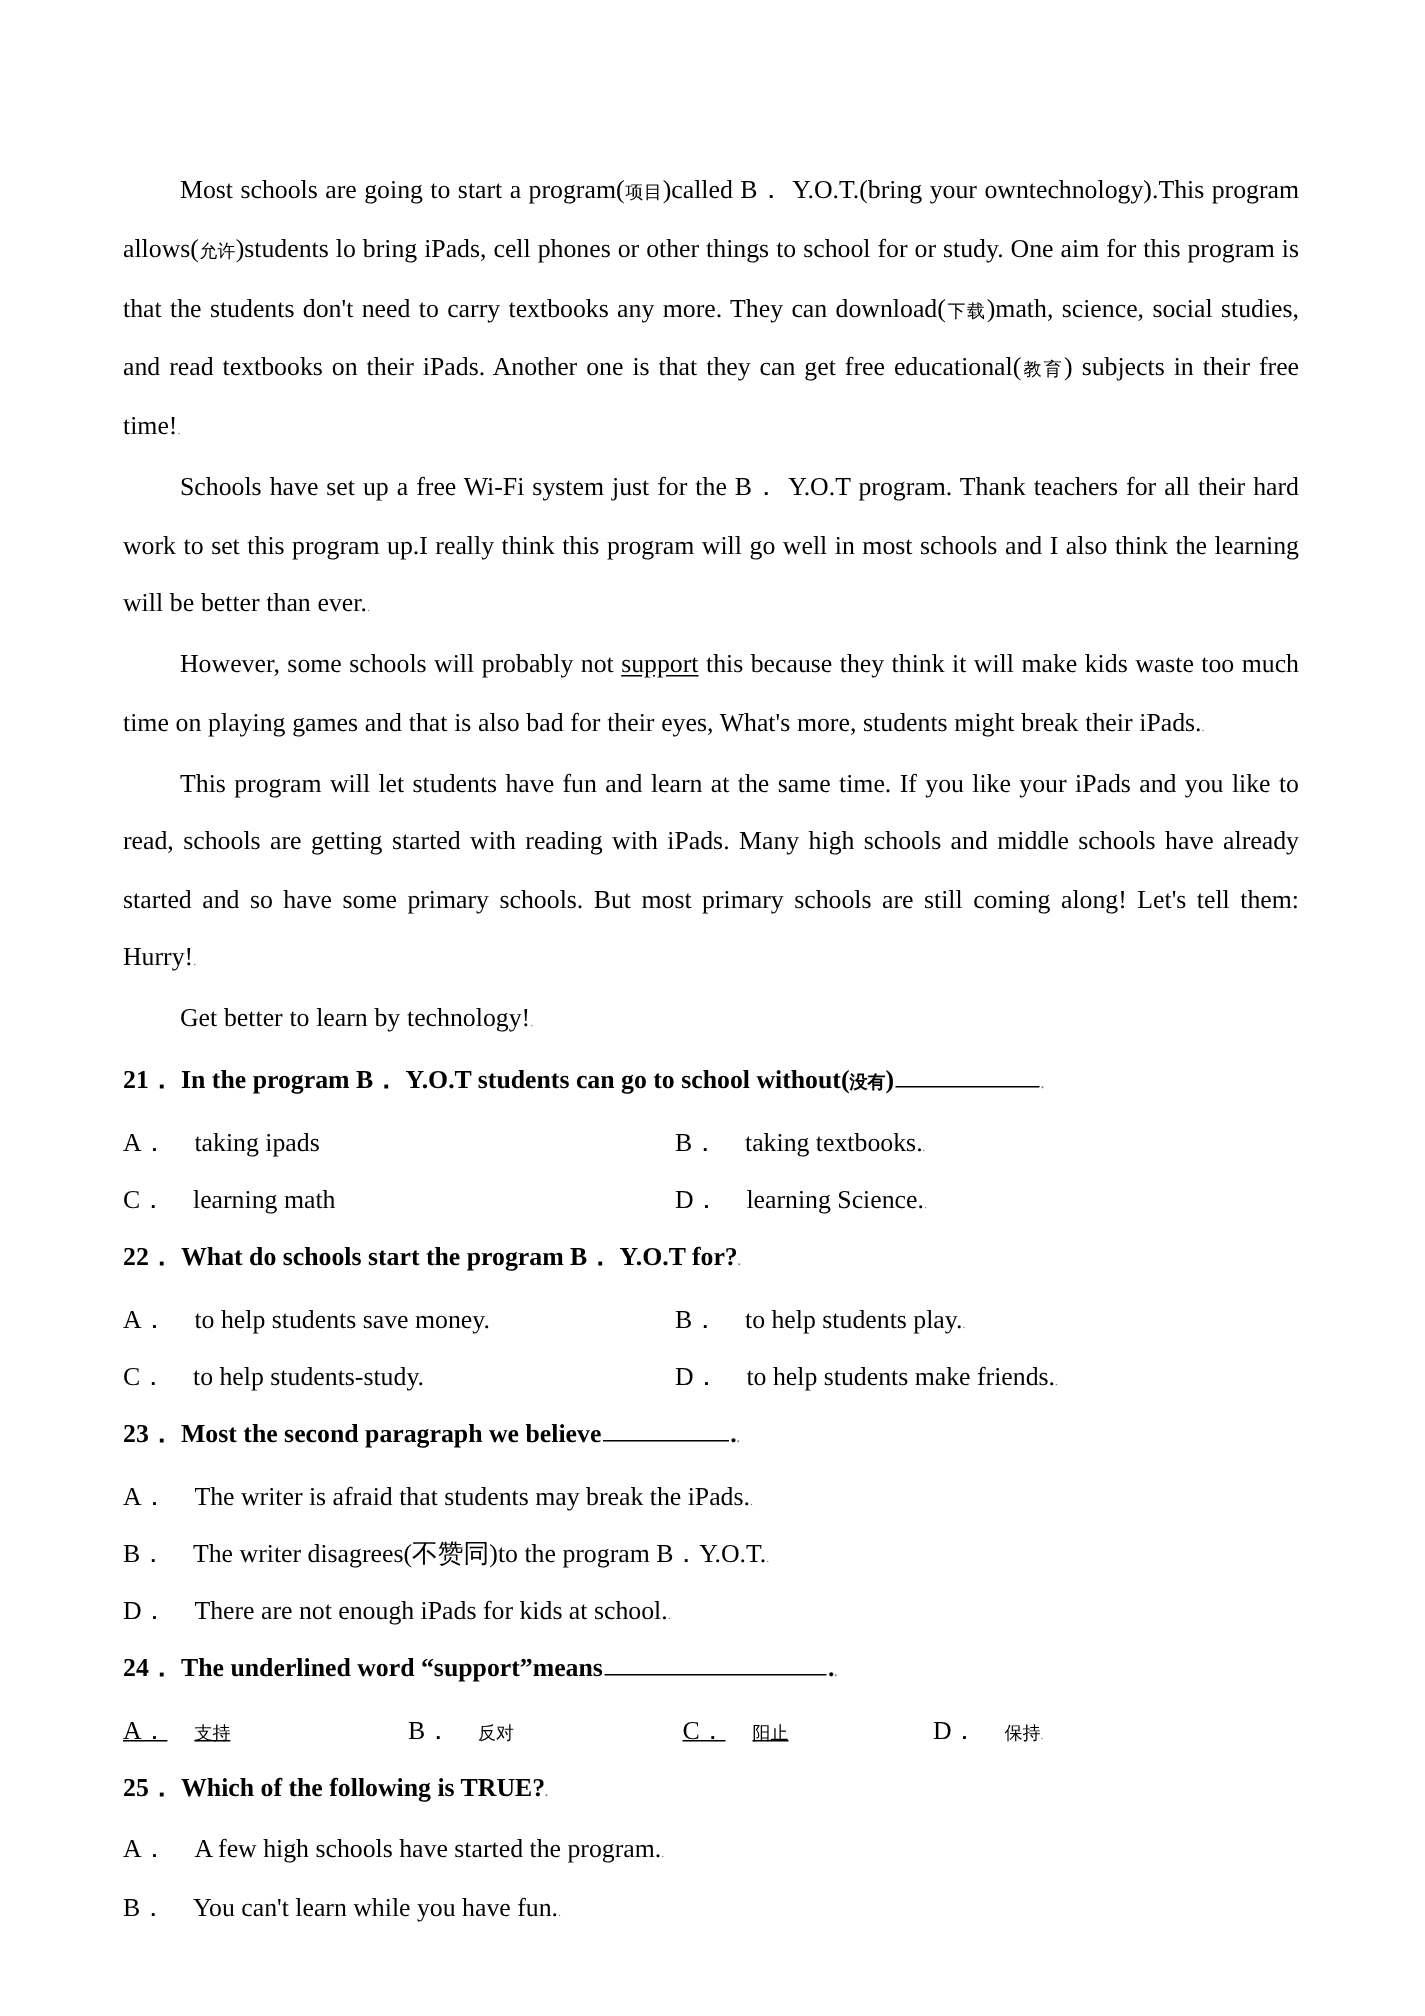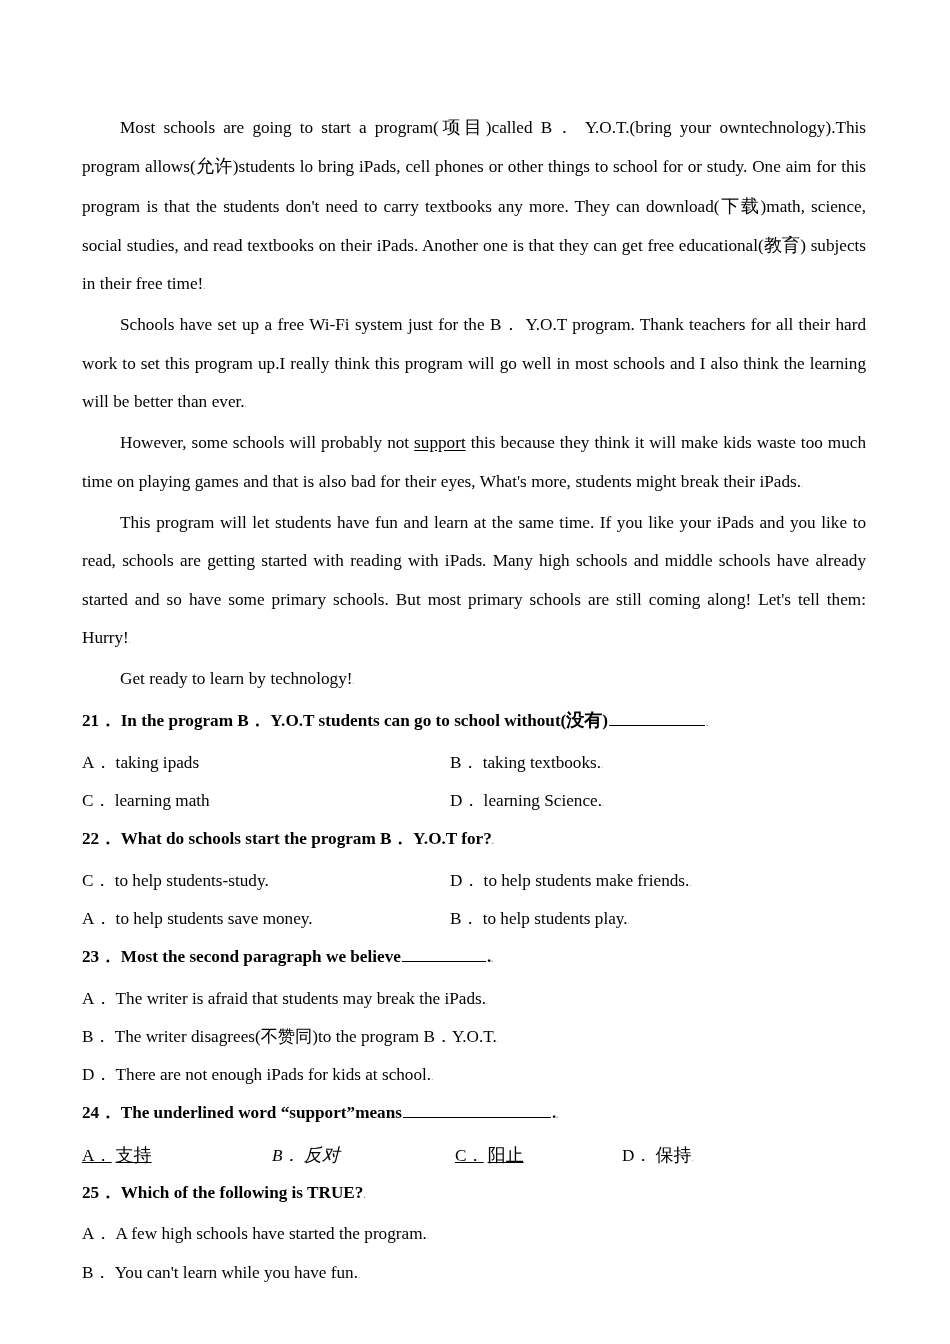--- a/index.html
+++ b/index.html
@@ -39,21 +39,21 @@
     text-indent: 38px;
     margin: 0 0 0 0;
     word-spacing: 0.2px;
     hyphens: none;
   }
   .para.last-short {
     text-align: left;
   }
   .cn {
     font-family: "DejaVu Sans", "Liberation Sans", sans-serif;
-    font-size: 18px;
+    font-size: 12px;
   }
   .u {
     text-decoration: underline;
     text-underline-offset: 2px;
   }
   .tinymark {
     font-size: 8px;
     vertical-align: baseline;
     color: #7a7a7a;
     letter-spacing: 0;
@@ -93,68 +93,68 @@
   .opt {
     position: absolute;
     top: 0;
     white-space: nowrap;
   }
   
   .col-a { left: 0px; }
   .col-b { left: 368px; }
   
   .c4-a { left: 0px; text-decoration: underline; }
-  .c4-b { left: 190px; font-style: italic; }
+  .c4-b { left: 190px; }
   .c4-c { left: 373px; text-decoration: underline; }
   .c4-d { left: 540px; }
 
   .opt-label {
     letter-spacing: 0;
   }
   .opt-text {
-    margin-left: 4px;
+    margin-left: 18px;
   }
 </style>
 </head>
 <body>
 
 <div class="page">
   <div class="content">
 
     <p class="para"><span>Most schools are going to start a program(</span><span class="cn">项目</span><span>)called B．</span>&nbsp;<span>Y.O.T.(bring your owntechnology).This program allows(</span><span class="cn">允许</span><span>)students lo bring iPads, cell phones or other things to school for or study. One aim for this program is that the students don't need to carry textbooks any more. They can download(</span><span class="cn">下载</span><span>)math, science, social studies, and read textbooks on their iPads. Another one is that they can get free educational(</span><span class="cn">教育</span><span>) subjects in their free time!</span><span class="tinymark">.</span></p>
 
     <p class="para"><span>Schools have set up a free Wi-Fi system just for the B．</span>&nbsp;<span>Y.O.T program. Thank teachers for all their hard work to set this program up.I really think this program will go well in most schools and I also think the learning will be better than ever.</span><span class="tinymark">.</span></p>
 
     <p class="para"><span>However, some schools will probably not </span><span class="u">support</span><span> this because they think it will make kids waste too much time on playing games and that is also bad for their eyes, What's more, students might break their iPads.</span><span class="tinymark">.</span></p>
 
     <p class="para"><span>This program will let students have fun and learn at the same time. If you like your iPads and you like to read, schools are getting started with reading with iPads. Many high schools and middle schools have already started and so have some primary schools. But most primary schools are still coming along! Let's tell them: Hurry!</span><span class="tinymark">.</span></p>
 
-    <p class="para last-short"><span>Get ready to learn by technology!</span><span class="tinymark">.</span></p>
+    <p class="para last-short"><span>Get better to learn by technology!</span><span class="tinymark">.</span></p>
 
     <div class="q-block">
       <div class="q-stem"><span class="q-num">21．</span>&nbsp;<span>In the program B．</span>&nbsp;<span>Y.O.T students can go to school without(</span><span class="cn">没有</span><span>)</span><span class="blank blank-sm"></span><span class="tinymark">.</span></div>
       <div class="opt-row">
         <span class="opt col-a"><span class="opt-label">A．</span><span class="opt-text">taking ipads</span></span>
         <span class="opt col-b"><span class="opt-label">B．</span><span class="opt-text">taking textbooks.</span><span class="tinymark">.</span></span>
       </div>
       <div class="opt-row">
         <span class="opt col-a"><span class="opt-label">C．</span><span class="opt-text">learning math</span></span>
         <span class="opt col-b"><span class="opt-label">D．</span><span class="opt-text">learning Science.</span><span class="tinymark">.</span></span>
       </div>
     </div>
 
     <div class="q-block">
       <div class="q-stem"><span class="q-num">22．</span>&nbsp;<span>What do schools start the program B．</span>&nbsp;<span>Y.O.T for?</span><span class="tinymark">.</span></div>
       <div class="opt-row">
+        <span class="opt col-a"><span class="opt-label">A．</span><span class="opt-text">to help students save money.</span></span>
+        <span class="opt col-b"><span class="opt-label">B．</span><span class="opt-text">to help students play.</span><span class="tinymark">.</span></span>
+      </div>
+      <div class="opt-row">
         <span class="opt col-a"><span class="opt-label">C．</span><span class="opt-text">to help students-study.</span></span>
         <span class="opt col-b"><span class="opt-label">D．</span><span class="opt-text">to help students make friends.</span><span class="tinymark">.</span></span>
-      </div>
-      <div class="opt-row">
-        <span class="opt col-a"><span class="opt-label">A．</span><span class="opt-text">to help students save money.</span></span>
-        <span class="opt col-b"><span class="opt-label">B．</span><span class="opt-text">to help students play.</span><span class="tinymark">.</span></span>
       </div>
     </div>
 
     <div class="q-block">
       <div class="q-stem"><span class="q-num">23．</span>&nbsp;<span>Most the second paragraph we believe</span><span class="blank blank-md"></span><span>.</span><span class="tinymark">.</span></div>
       <div class="opt-row">
         <span class="opt col-a"><span class="opt-label">A．</span><span class="opt-text">The writer is afraid that students may break the iPads.</span><span class="tinymark">.</span></span>
       </div>
       <div class="opt-row">
         <span class="opt col-a"><span class="opt-label">B．</span><span class="opt-text">The writer disagrees(不赞同)to the program B．Y.O.T.</span><span class="tinymark">.</span></span>

